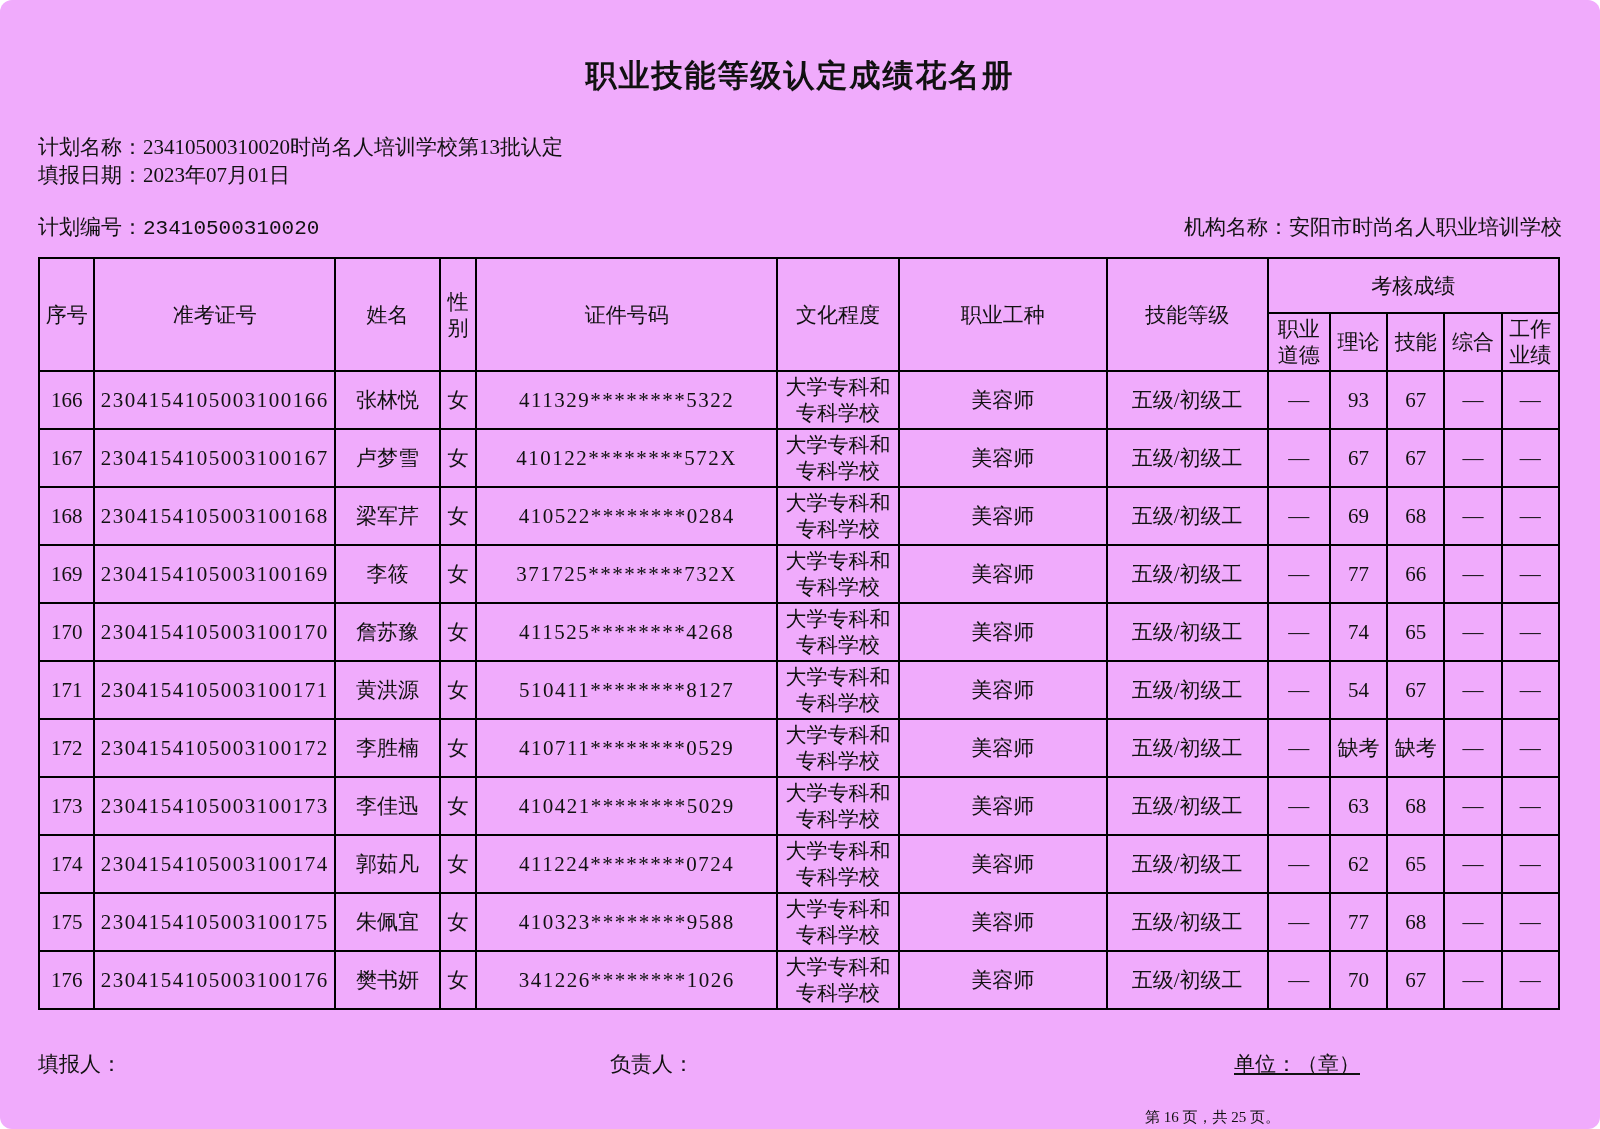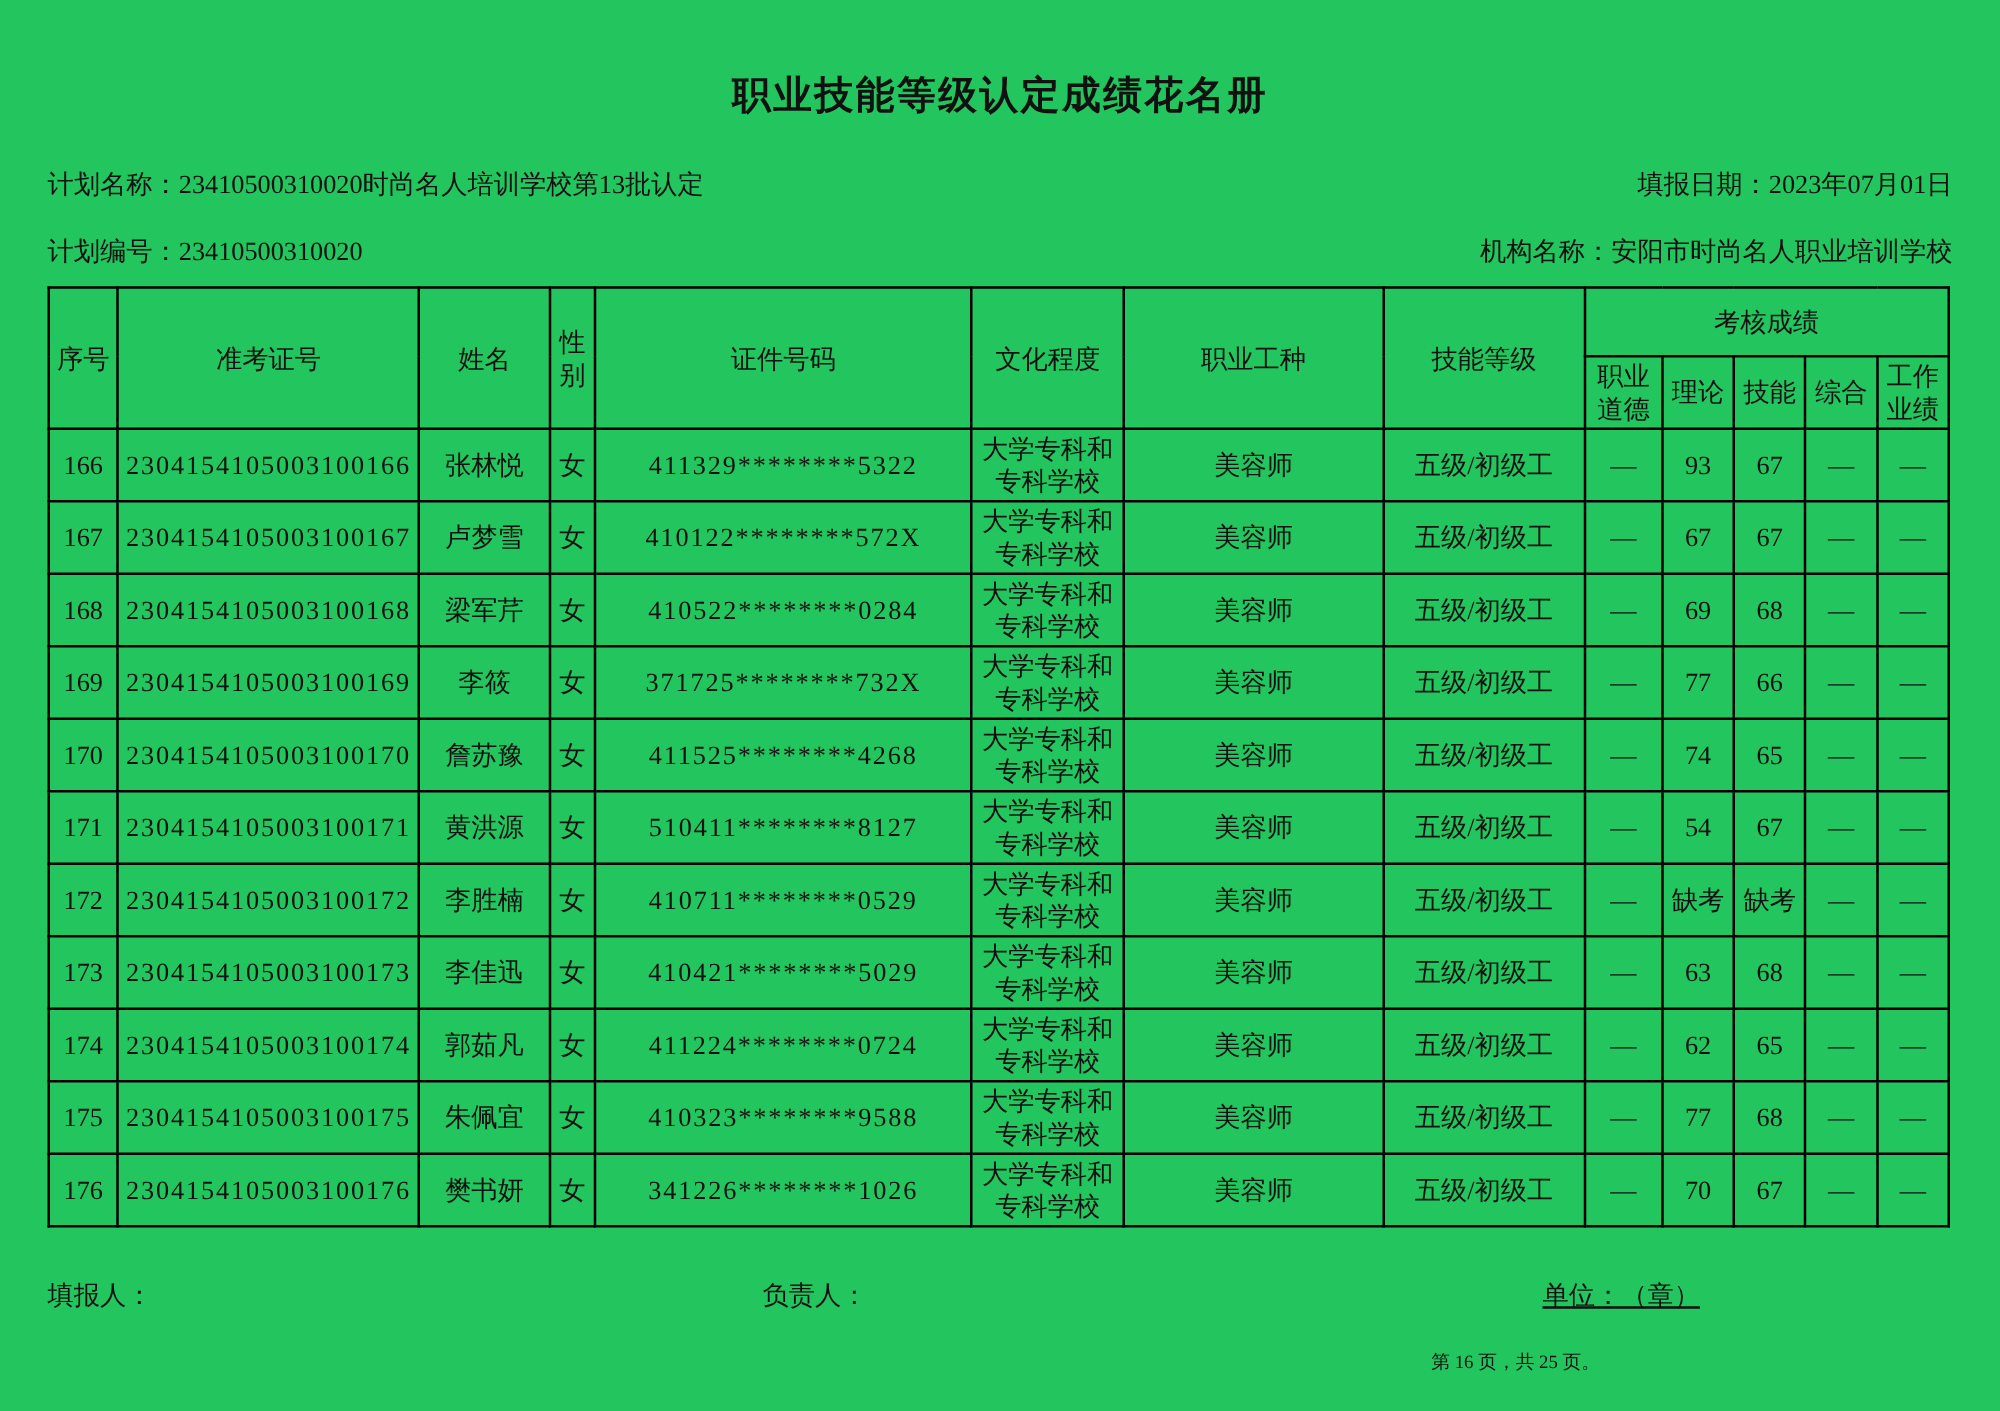--- a/index.html
+++ b/index.html
@@ -9,40 +9,41 @@
     height: 1129px;
     font-family: "Liberation Serif", "DejaVu Serif", serif;
     color: #111111;
     position: relative;
     overflow: hidden;
   }
   .page {
     position: relative;
     width: 1600px;
     height: 1129px;
-    background: #22c55e;
+    background: #f0abfc;
+    border-radius: 12px;
   }
   .doc-title {
     padding-top: 55px;
     text-align: center;
     font-size: 31px;
     font-weight: 700;
     letter-spacing: 2px;
     font-family: "Liberation Sans", "DejaVu Sans", sans-serif;
   }
   .meta-row {
     margin: 0 38px;
     display: flex;
     justify-content: space-between;
     align-items: baseline;
     font-size: 21px;
     line-height: 28px;
   }
-  .meta-row.first { margin-top: 36px; }
-  .meta-row.second { margin-top: 26px; }
+  .meta-row.first { margin-top: 36px; flex-direction: column; }
+  .meta-row.second { margin-top: 26px; font-family: Liberation Mono, monospace; }
   table.roster {
     margin: 14px 38px 0 38px;
     border-collapse: collapse;
     table-layout: fixed;
     width: 1522px;
   }
   table.roster th, table.roster td {
     border: 2px solid #000000;
     text-align: center;
     vertical-align: middle;

